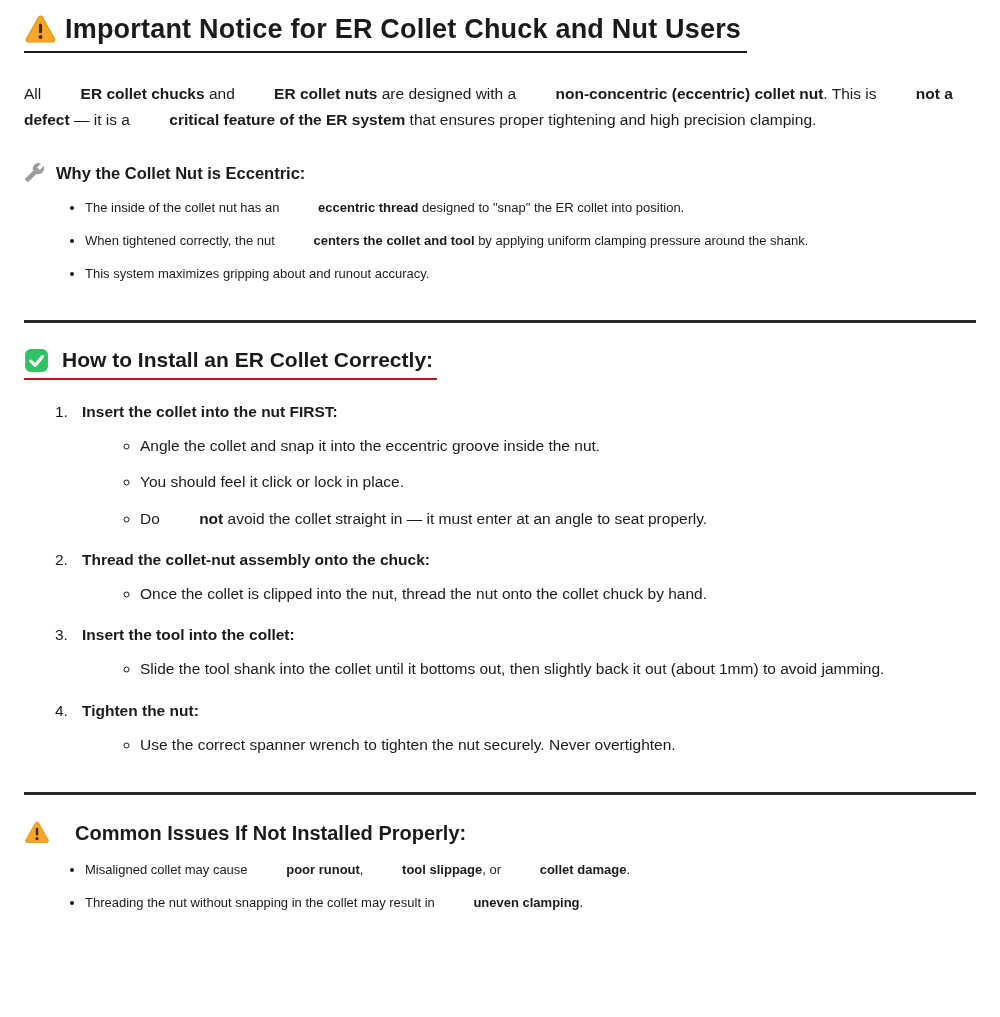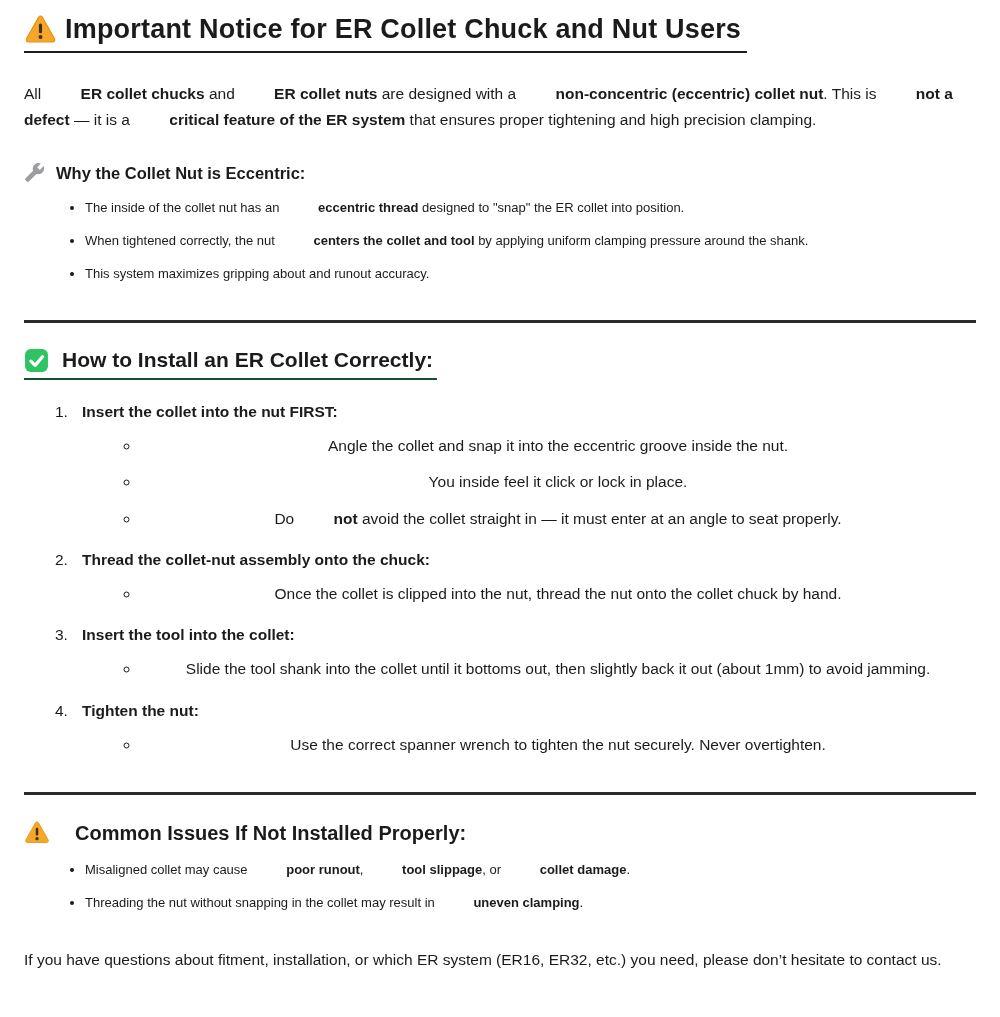--- a/index.html
+++ b/index.html
@@ -39,21 +39,21 @@
     font-weight: 700;
   }
   .install-heading-wrap { margin: 25px 0 0 0; }
   .install-heading {
     display: inline-flex;
     align-items: center;
     gap: 13px;
     margin: 0;
     font-size: 21px;
     font-weight: 700;
-    border-bottom: 2px solid #14532d;
+    border-bottom: 2px solid #b91c1c;
     padding-bottom: 5px;
     padding-right: 4px;
   }
   .issues-heading {
     display: flex;
     align-items: center;
     gap: 25px;
     margin: 26px 0 0 0;
     font-size: 20px;
     font-weight: 700;
@@ -71,21 +71,20 @@
     padding-left: 61px;
   }
   .bullets-l1 > li {
     font-size: 13px;
     line-height: 1.45;
     margin-bottom: 14px;
   }
   .bullets-l2 {
     margin: 14px 0 0 0;
     padding-left: 116px;
-    text-align: center;
   }
   .bullets-l2 > li {
     font-size: 15.5px;
     line-height: 1.45;
     margin-bottom: 14px;
   }
   .rule {
     border: none;
     border-top: 3px solid #2b2b2b;
     margin: 36px 0 0 0;
@@ -169,21 +168,21 @@
   </div>
 
   <ol class="steps">
     <li>
       <div class="step-head">
         <span class="step-num">1.</span>
         <span class="step-label">Insert the collet into the nut FIRST:</span>
       </div>
       <ul class="bullets-l2">
         <li><span>Angle the collet and snap it into the eccentric groove inside the nut.</span></li>
-        <li><span>You inside feel it click or lock in place.</span></li>
+        <li><span>You should feel it click or lock in place.</span></li>
         <li><span>Do </span><strong>not</strong><span> avoid the collet straight in — it must enter at an angle to seat properly.</span></li>
       </ul>
     </li>
     <li>
       <div class="step-head">
         <span class="step-num">2.</span>
         <span class="step-label">Thread the collet-nut assembly onto the chuck:</span>
       </div>
       <ul class="bullets-l2">
         <li><span>Once the collet is clipped into the nut, thread the nut onto the collet chuck by hand.</span></li>
@@ -219,15 +218,14 @@
         <circle cx="12" cy="16.2" r="1.45" fill="#422D00"></circle>
       </svg>
     </span>
     <span>Common Issues If Not Installed Properly:</span>
   </div>
   <ul class="bullets-l1">
     <li><span>Misaligned collet may cause </span><strong>poor runout</strong><span>, </span><strong>tool slippage</strong><span>, or </span><strong>collet damage</strong><span>.</span></li>
     <li><span>Threading the nut without snapping in the collet may result in </span><strong>uneven clamping</strong><span>.</span></li>
   </ul>
 
-  <p class="closing-contact">If you have questions about fitment, installation, or which ER system (ER16, ER32, etc.) you need, please don’t hesitate to contact us.</p>
 
 </div>
 
 </body></html>

